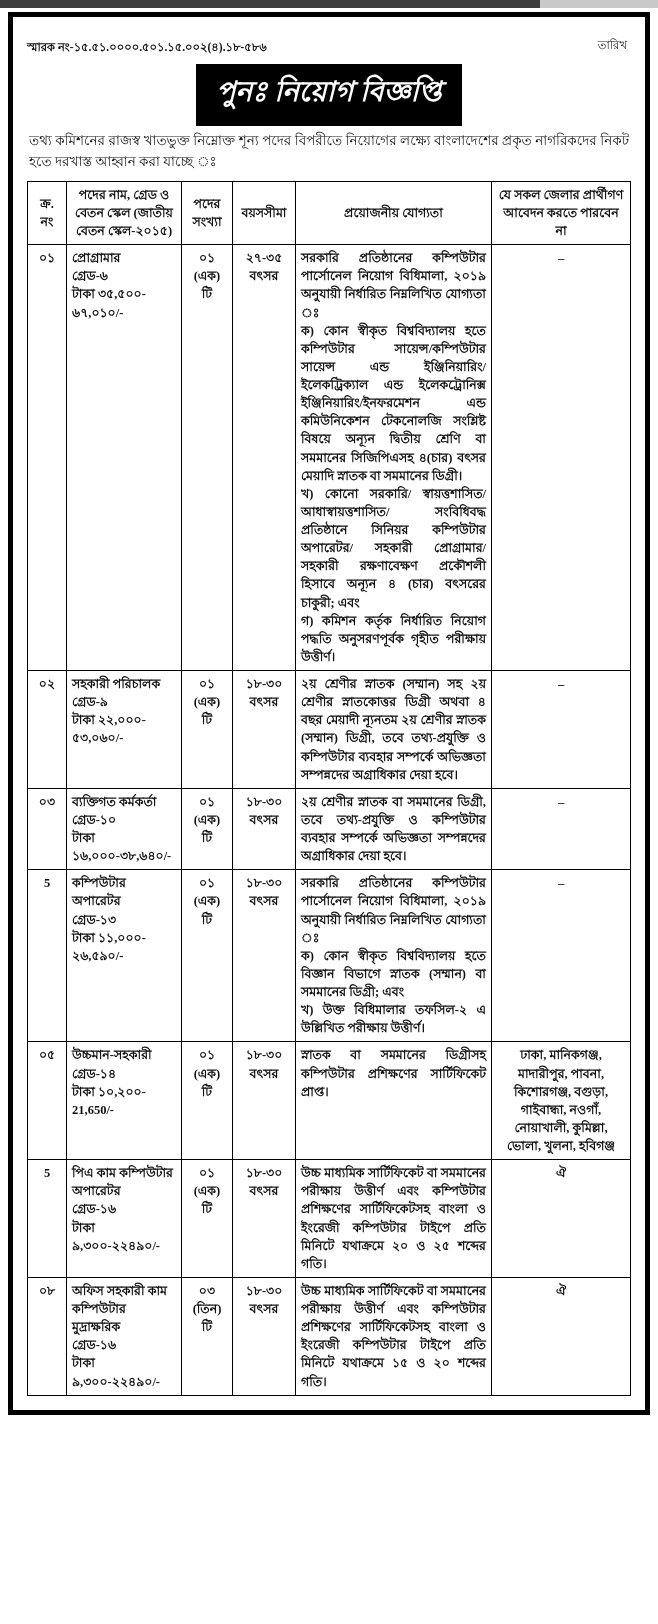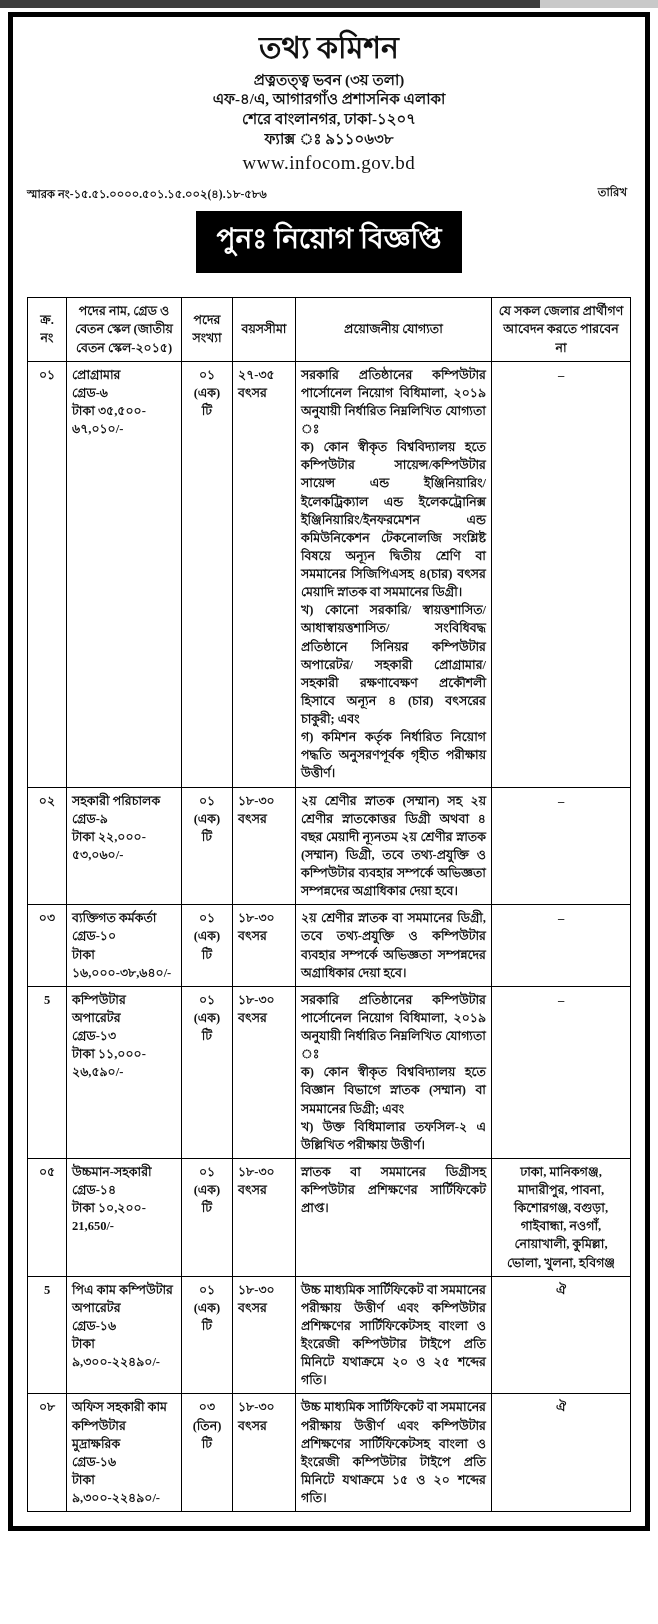--- a/index.html
+++ b/index.html
@@ -20,73 +20,66 @@
     position:relative;
   }
   
   .hdr{text-align:center;line-height:1.25;}
   .org-title{font-size:30px;font-weight:bold;margin:2px 0 4px 0;}
   .addr-line{font-size:15px;font-weight:bold;margin:1px 0;}
   .website{font-size:19px;font-family:"Liberation Serif",serif;margin-top:2px;letter-spacing:.5px;}
   
   .memo-row{display:flex;justify-content:space-between;align-items:flex-start;margin-top:2px;}
   .memo{font-size:11.5px;font-weight:bold;padding-top:10px;}
-  .dateblock{display:flex;gap:17px;font-size:11.5px;font-weight:bold;padding-right:4px;align-items:flex-end;}
+  .dateblock{display:flex;gap:17px;font-size:11.5px;font-weight:normal;padding-right:4px;align-items:flex-end;}
   .dateblock .dlabel{padding-top:8px;}
   .dates{text-align:center;line-height:1.5;}
   .dates .sep{letter-spacing:2px;}
   
-  .banner-wrap{text-align:center;margin:6px 0 24px 0;}
+  .banner-wrap{text-align:center;margin:6px 0 5px 0;font-style:italic;}
   .banner{
     display:inline-block;background:#000;color:#fff;
     font-size:28px;font-weight:bold;padding:6px 20px 9px 20px;
   }
   .intro{font-size:13.5px;text-align:justify;line-height:1.55;margin:2px 2px 8px 2px;}
   
   table.positions{border-collapse:collapse;width:100%;font-size:12.5px;line-height:1.45;}
   table.positions th, table.positions td{
     border:1.5px solid #000;padding:4px 5px;vertical-align:top;font-weight:bold;
   }
   table.positions th{font-weight:bold;text-align:center;vertical-align:middle;}
   td.c-serial{text-align:center;width:28px;}
   td.c-post{width:104px;white-space:pre-line;margin-left:32px;}
   td.c-vac{text-align:center;width:40px;white-space:pre-line;}
-  td.c-age{text-align:left;width:52px;white-space:pre-line;}
+  td.c-age{text-align:center;width:52px;white-space:pre-line;}
   td.c-qual{text-align:justify;white-space:pre-line;}
   td.c-dist{text-align:center;width:128px;}
 </style>
 </head>
 <body>
 
 <div class="top-strip">
     <div class="light"></div>
   </div>
 
 <div class="page">
 
-  <div class="hdr">
-    <div class="org-title">তথ্য কমিশন</div>
-    <div class="addr-line">প্রত্নতত্ত্ব ভবন (৩য় তলা)</div>
-    <div class="addr-line">এফ-৪/এ, আগারগাঁও প্রশাসনিক এলাকা</div>
-    <div class="addr-line">শেরে বাংলানগর, ঢাকা-১২০৭</div>
-    <div class="addr-line">ফ্যাক্স ঃ ৯১১০৬৩৮</div>
-    <div class="website">www.infocom.gov.bd</div>
-  </div>
 
   <div class="memo-row">
     <div class="memo">স্মারক নং-১৫.৫১.০০০০.৫০১.১৫.০০২(৪).১৮-৫৮৬</div>
     <div class="dateblock">
       <div class="dlabel">তারিখ</div>
     </div>
   </div>
 
   <div class="banner-wrap">
     <div class="banner">পুনঃ নিয়োগ বিজ্ঞপ্তি</div>
   </div>
 
+  <div class="intro">তথ্য কমিশনের রাজস্ব খাতভুক্ত নিম্নোক্ত শূন্য পদের বিপরীতে নিয়োগের লক্ষ্যে বাংলাদেশের প্রকৃত নাগরিকদের নিকট হতে দরখাস্ত আহ্বান করা যাচ্ছে ঃ</div>
 
   <table class="positions">
     <thead>
       <tr>
         <th>ক্র. নং</th>
         <th>পদের নাম, গ্রেড ও বেতন স্কেল (জাতীয় বেতন স্কেল-২০১৫)</th>
         <th>পদের সংখ্যা</th>
         <th>বয়সসীমা</th>
         <th>প্রয়োজনীয় যোগ্যতা</th>
         <th>যে সকল জেলার প্রার্থীগণ আবেদন করতে পারবেন না</th>

